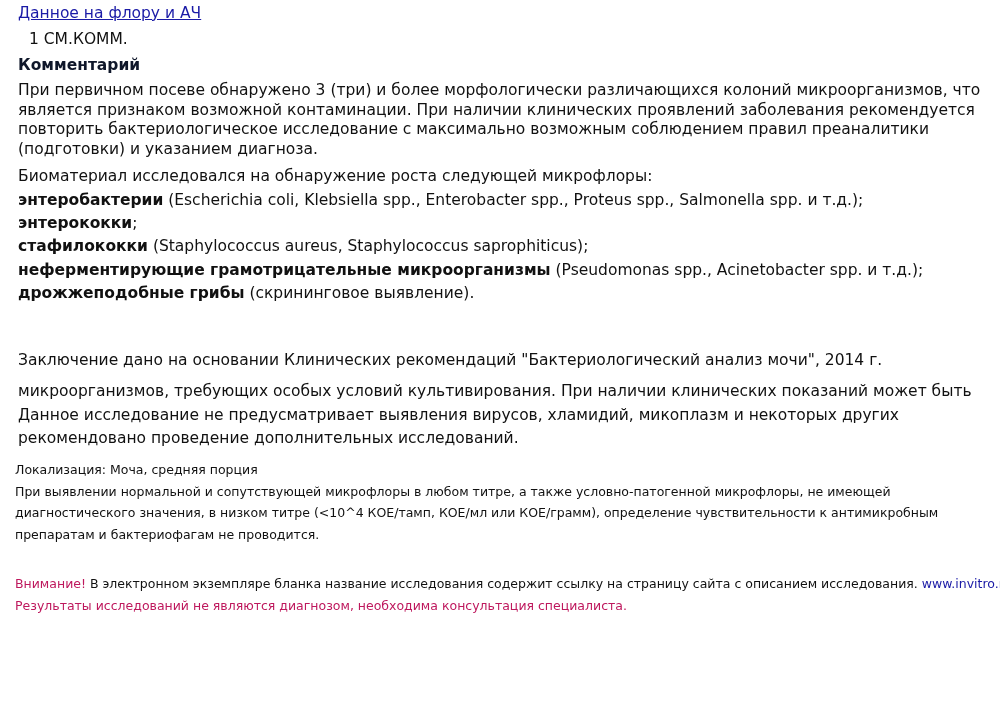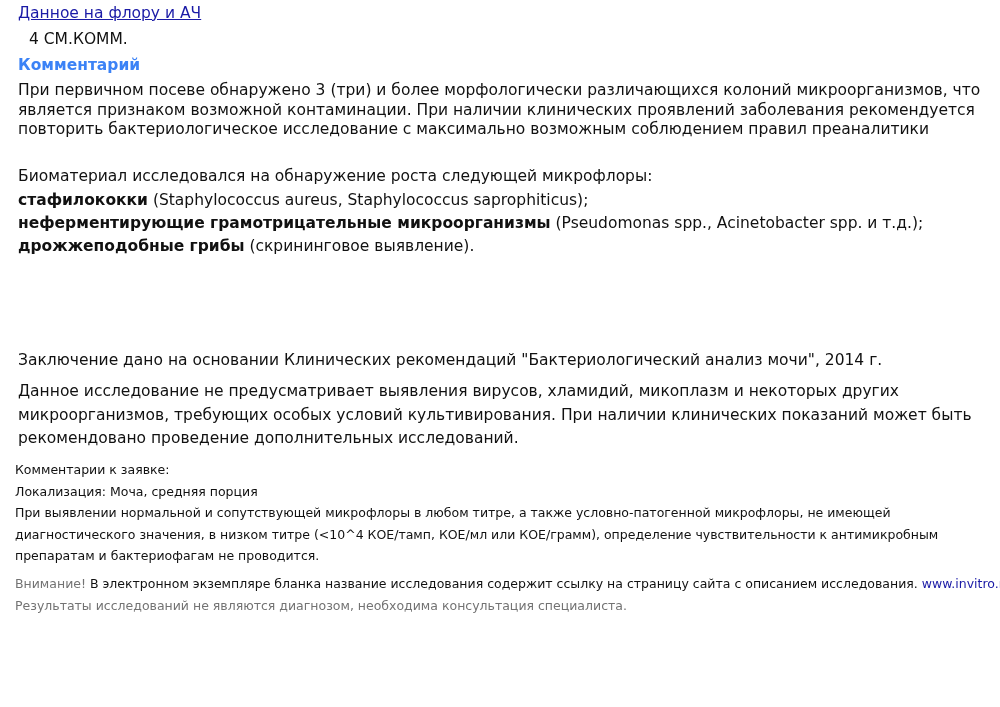--- a/index.html
+++ b/index.html
@@ -25,21 +25,21 @@
   }
   .result-value {
     left: 29px; top: 30px;
     font-size: 15.5px;
     color: #111;
   }
   .comment-heading {
     left: 18px; top: 56px;
     font-size: 15.5px;
     font-weight: bold;
-    color: #3b82f6;
+    color: #0f172a;
   }
   .para {
     left: 18px;
     font-size: 15.5px;
     line-height: 19.5px;
     color: #111;
   }
   .p1 { top: 81px; }
   .bio-intro { top: 167px; }
   .list {
@@ -58,55 +58,57 @@
     line-height: 21.6px;
     color: #111;
   }
   .order-comments { top: 459px; }
   .footer {
     left: 15px; top: 573px;
     font-size: 12.5px;
     line-height: 22px;
     color: #111;
   }
-  .orange { color: #737373; }
+  .orange { color: #be185d; }
   .site-link { color: #1a1aa6; text-decoration: none; cursor: pointer; }
 </style>
 </head>
 <body>
 
 <a class="abs title-link">Данное на флору и АЧ</a>
-<div class="abs result-value">4 СМ.КОММ.</div>
+<div class="abs result-value">1 СМ.КОММ.</div>
 
 <div class="abs comment-heading">Комментарий</div>
 
 <div class="abs para p1">
   <div>При первичном посеве обнаружено 3 (три) и более морфологически различающихся колоний микроорганизмов, что</div>
   <div>является признаком возможной контаминации. При наличии клинических проявлений заболевания рекомендуется</div>
   <div>повторить бактериологическое исследование с максимально возможным соблюдением правил преаналитики</div>
+  <div>(подготовки) и указанием диагноза.</div>
 </div>
 
 <div class="abs para bio-intro">Биоматериал исследовался на обнаружение роста следующей микрофлоры:</div>
 
 <div class="abs list">
+  <div class="row"><b>энтеробактерии</b><span> (Escherichia coli, Klebsiella spp., Enterobacter spp., Proteus spp., Salmonella spp. и т.д.);</span></div>
+  <div class="row"><b>энтерококки</b><span>;</span></div>
   <div class="row"><b>стафилококки</b><span> (Staphylococcus aureus, Staphylococcus saprophiticus);</span></div>
   <div class="row"><b>неферментирующие грамотрицательные микроорганизмы</b><span> (Pseudomonas spp., Acinetobacter spp. и т.д.);</span></div>
   <div class="row"><b>дрожжеподобные грибы</b><span> (скрининговое выявление).</span></div>
 </div>
 
 <div class="abs para conclusion">Заключение дано на основании Клинических рекомендаций "Бактериологический анализ мочи", 2014 г.</div>
 
 <div class="abs para p2">
+  <div>микроорганизмов, требующих особых условий культивирования. При наличии клинических показаний может быть</div>
   <div>Данное исследование не предусматривает выявления вирусов, хламидий, микоплазм и некоторых других</div>
-  <div>микроорганизмов, требующих особых условий культивирования. При наличии клинических показаний может быть</div>
   <div>рекомендовано проведение дополнительных исследований.</div>
 </div>
 
 <div class="abs small order-comments">
-  <div>Комментарии к заявке:</div>
   <div>Локализация: Моча, средняя порция</div>
   <div>При выявлении нормальной и сопутствующей микрофлоры в любом титре, а также условно-патогенной микрофлоры,  не имеющей</div>
   <div>диагностического значения, в низком титре (&lt;10^4 КОЕ/тамп, КОЕ/мл или КОЕ/грамм), определение чувствительности к антимикробным</div>
   <div>препаратам и бактериофагам не проводится.</div>
 </div>
 
 <div class="abs footer">
   <div><span class="orange">Внимание!</span><span> В электронном экземпляре бланка название исследования содержит ссылку на страницу сайта с описанием исследования. </span><a class="site-link">www.invitro.ru</a></div>
   <div class="orange">Результаты исследований не являются диагнозом, необходима консультация специалиста.</div>
 </div>

